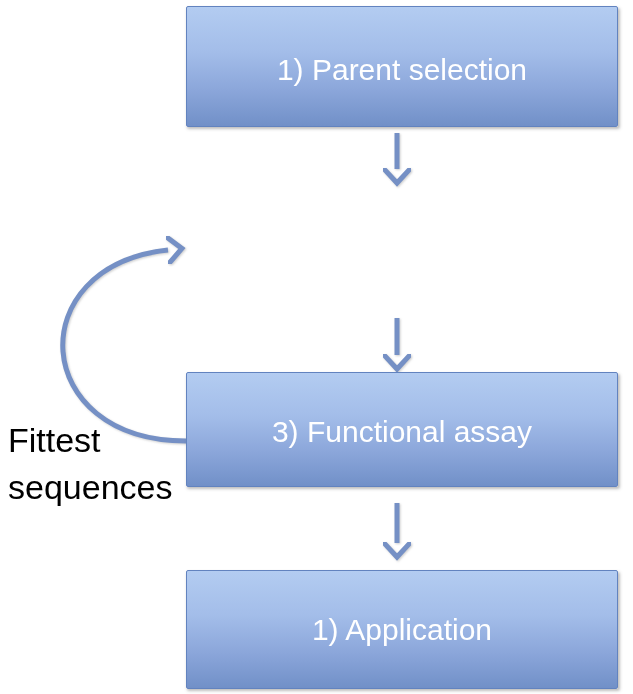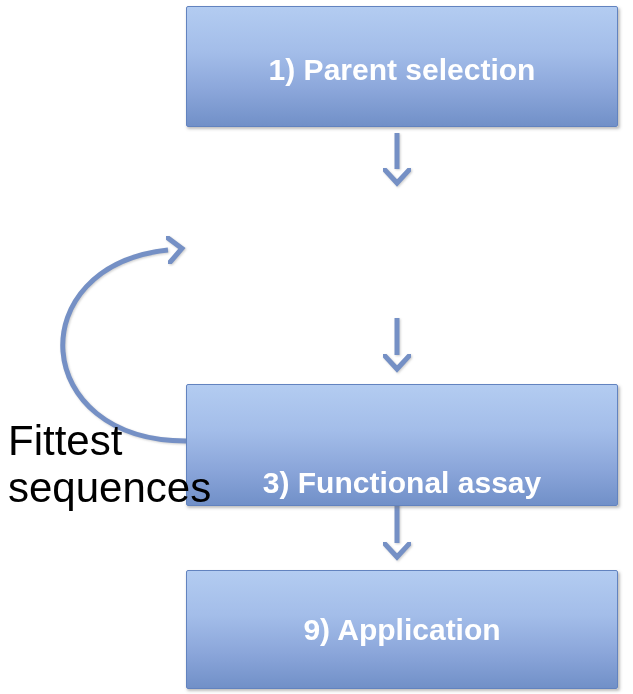--- a/index.html
+++ b/index.html
@@ -32,32 +32,31 @@
     border-radius: 2px;
     background: linear-gradient(180deg, #b3ccf1 0%, #a3bde9 38%, #8ba6da 70%, #7190c8 100%);
     box-shadow: 1.5px 2px 3px rgba(110,110,110,0.45);
     color: #ffffff;
     font-size: 30px;
     line-height: 45px;
     display: flex;
     align-items: center;
     justify-content: center;
     text-align: center;
-    font-weight: bold;
   }
   .box-1 { top: 6px;   height: 113px; padding-top: 6px; box-sizing: content-box; }
   .box-2 { top: 198px; height: 111px; }
-  .box-3 { top: 384px; height: 109px; padding-top: 11px; box-sizing: content-box; align-items: flex-end; }
+  .box-3 { top: 372px; height: 109px; padding-top: 4px; box-sizing: content-box; }
   .box-4 { top: 570px; height: 117px; }
   .feedback-label {
     position: absolute;
     left: 8px;
     top: 417px;
     color: #000000;
-    font-size: 42px;
+    font-size: 34px;
     line-height: 47px;
     white-space: nowrap;
   }
 </style>
 </head>
 <body>
 
 <div class="canvas">
 
   <svg class="arrows" viewBox="0 0 633 694" xmlns="http://www.w3.org/2000/svg">
@@ -79,18 +78,18 @@
   <div class="box box-1">
     <span>1) Parent selection</span>
   </div>
 
 
   <div class="box box-3">
     <span>3) Functional assay</span>
   </div>
 
   <div class="box box-4">
-    <span>9) Application</span>
+    <span>1) Application</span>
   </div>
 
   <div class="feedback-label">Fittest<br>sequences</div>
 
 </div>
 
 </body></html>

